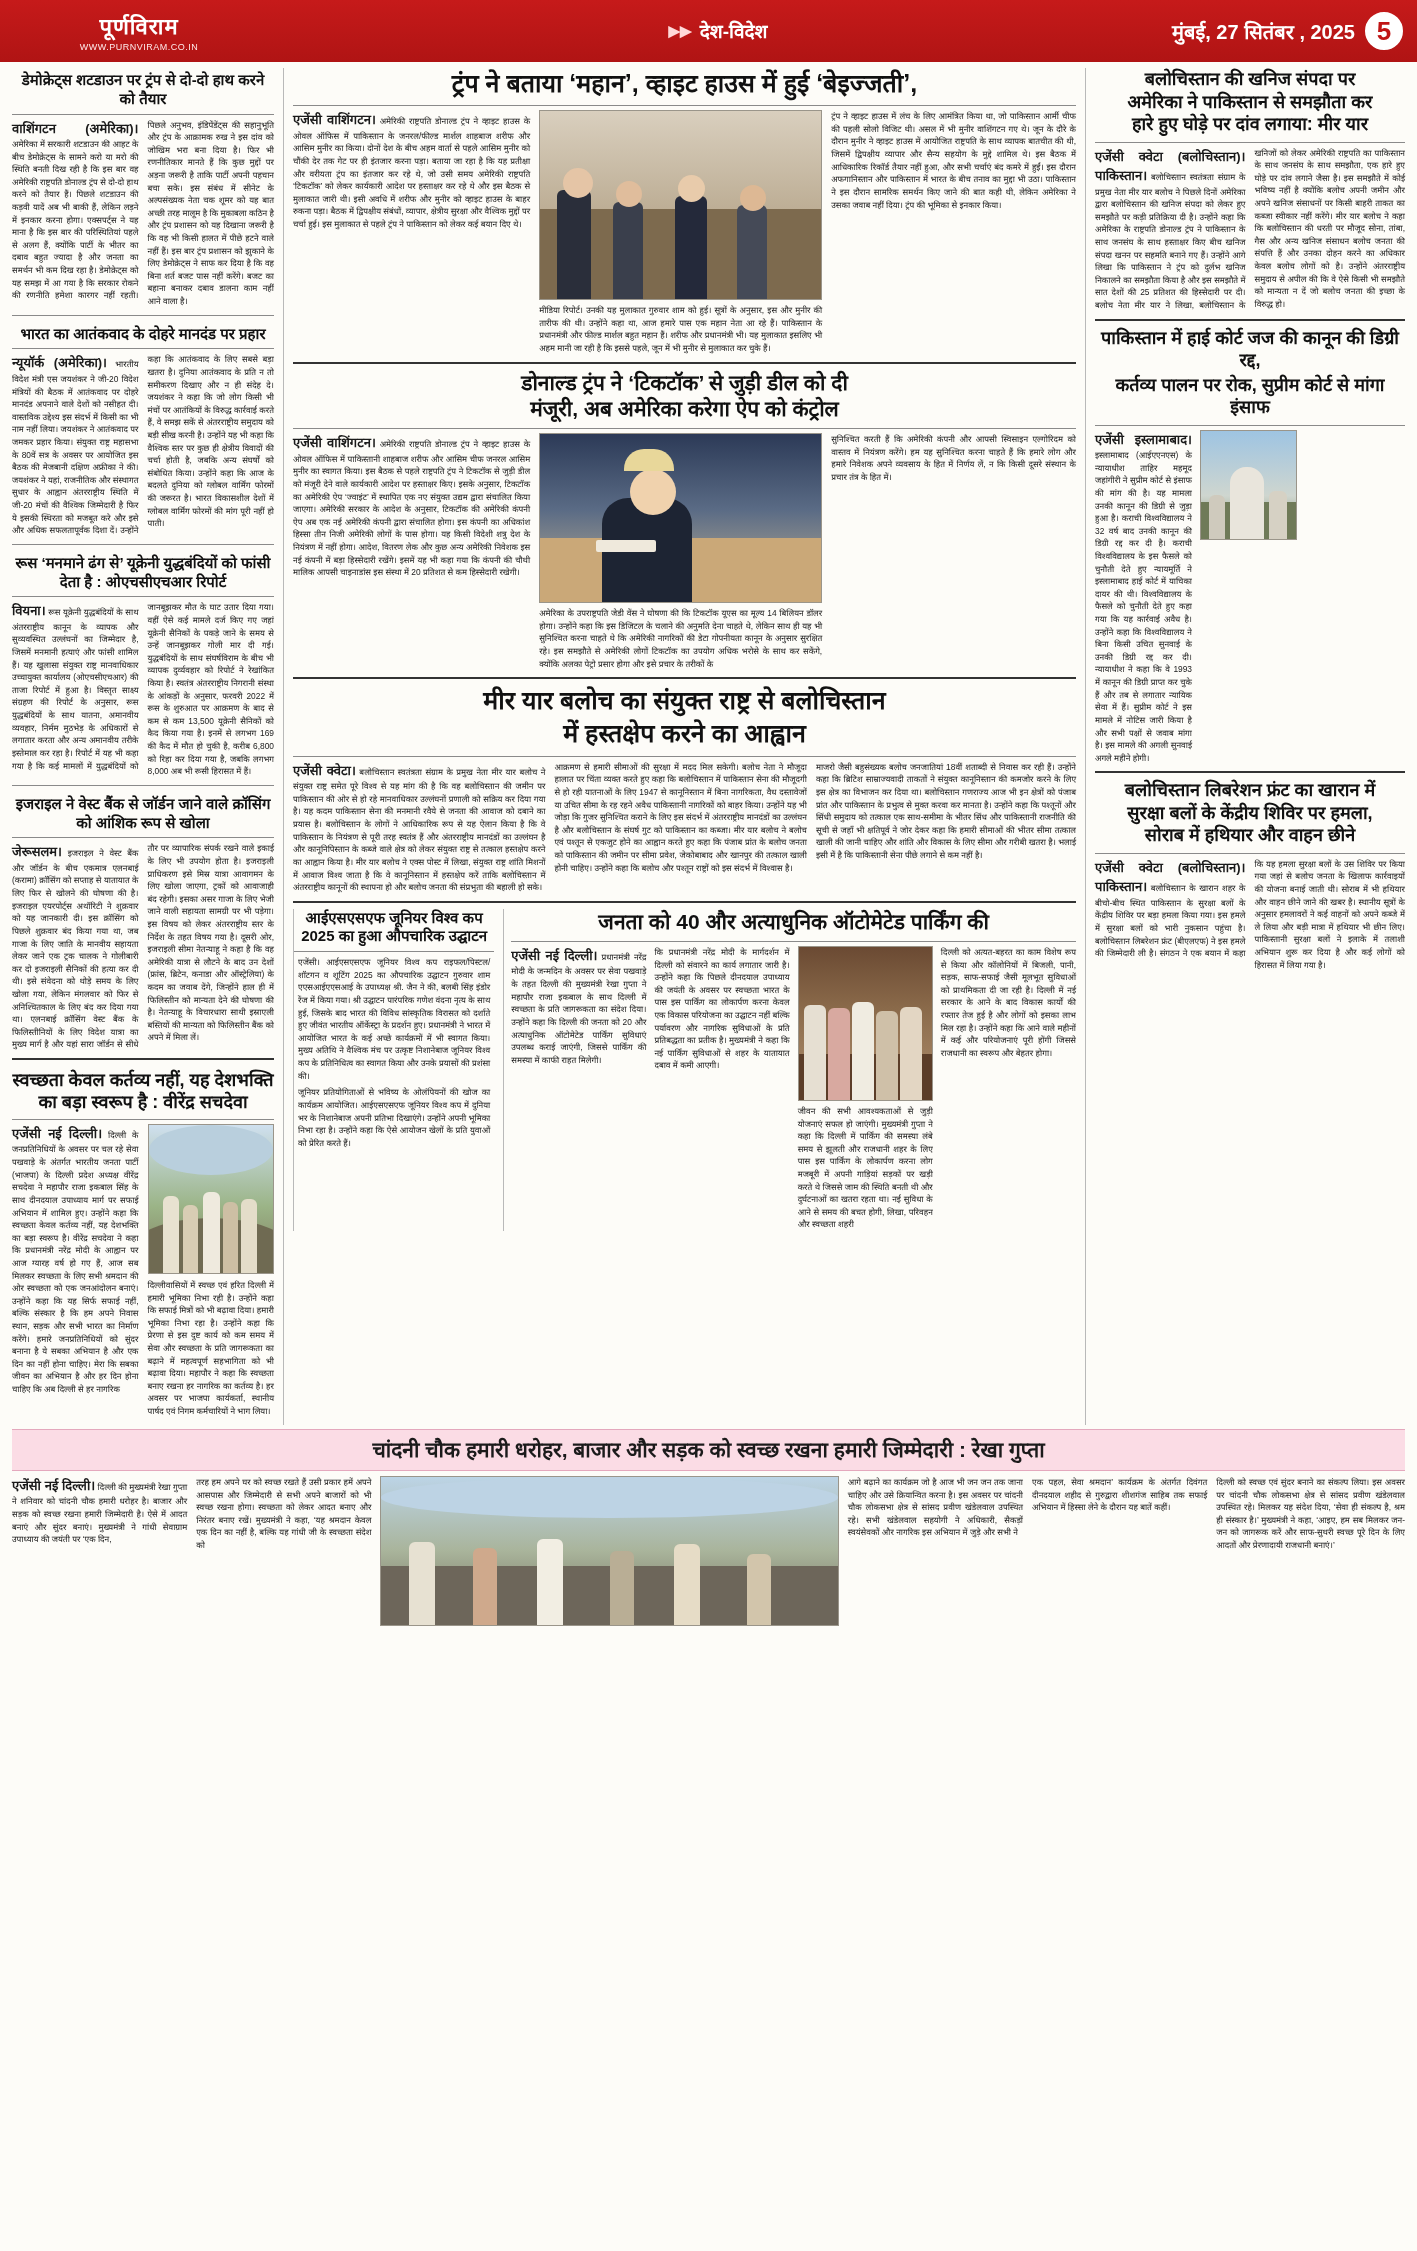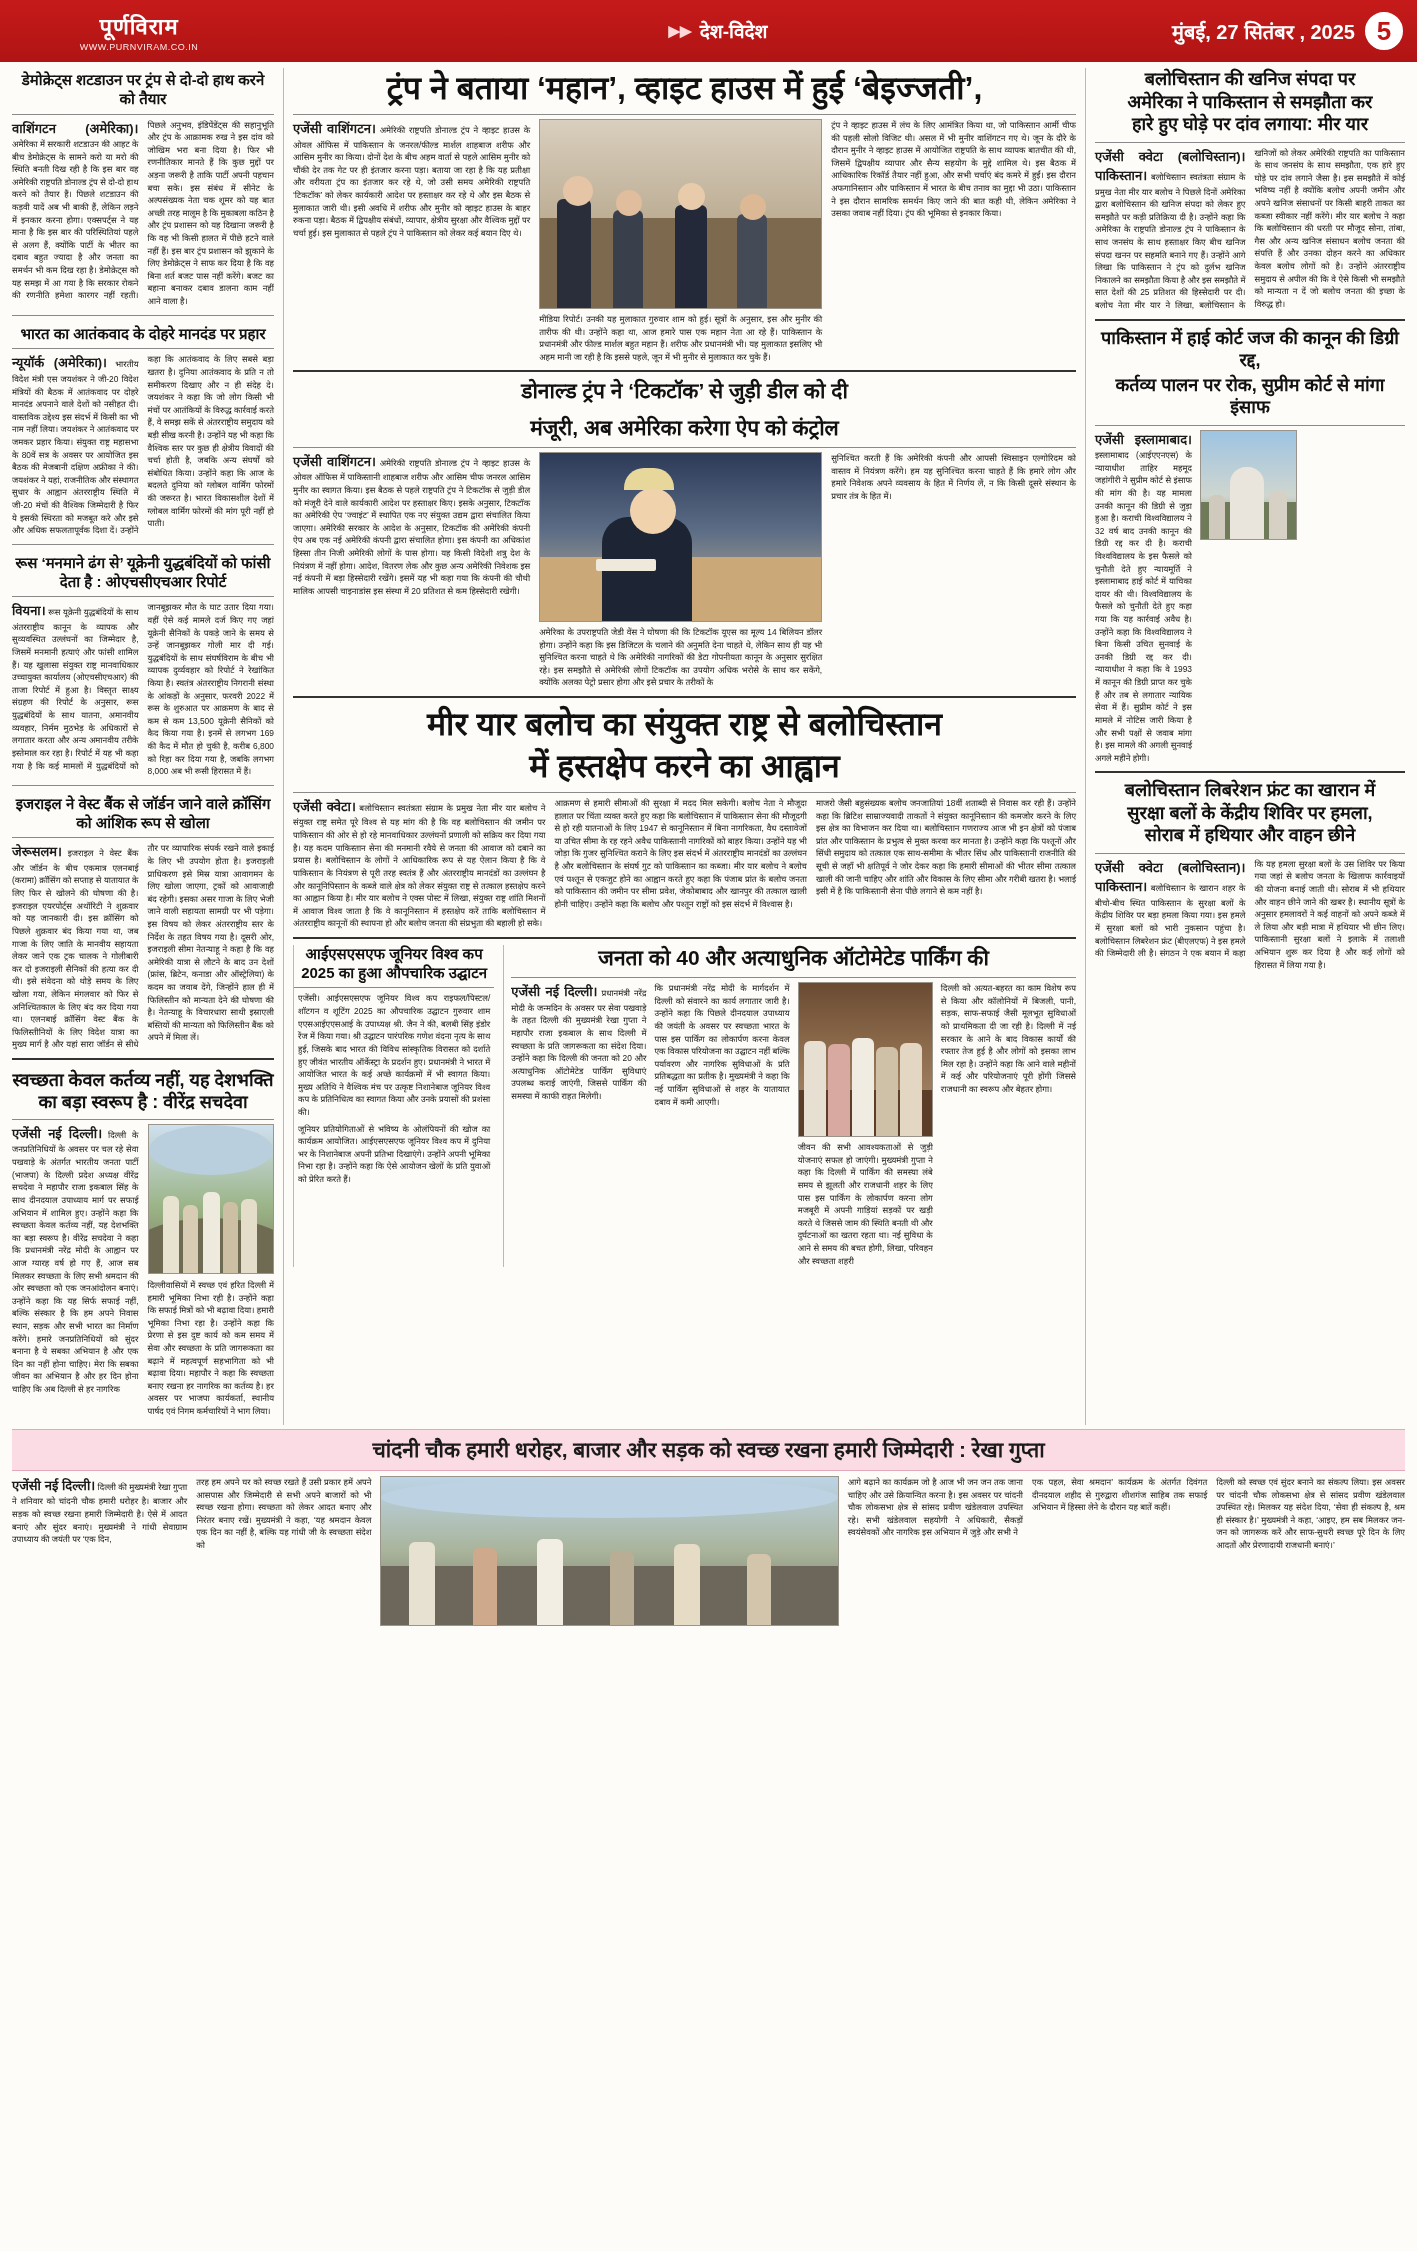--- a/index.html
+++ b/index.html
@@ -35,21 +35,21 @@
   .edition-line { font-size:20px; font-weight:bold; }
   .page-badge {
     width:38px; height:38px; border-radius:50%;
     background:#fff; color:#c01515;
     display:flex; align-items:center; justify-content:center;
     font-size:26px; font-weight:bold;
     border:2px solid #fff;
   }
   
   .hl { font-weight:bold; line-height:1.25; text-align:center; }
-  .hl-xl { font-size:32px; }
+  .hl-xl { font-size:25px; }
   .hl-lg { font-size:21px; }
   .hl-md { font-size:18px; }
   .hl-sm { font-size:15px; }
   .body-txt {
     font-size:8.4px; line-height:1.5; text-align:justify;
     color:#1a1a1a; hyphens:auto;
   }
   .agency { font-weight:bold; font-size:13px; }
   .rule { border-top:1px solid #8a8a8a; }
   .vline { border-left:1px solid #b9b9b9; }
@@ -206,21 +206,21 @@
           </div>
           <div style="width:32%;" class="body-txt">ट्रंप ने व्हाइट हाउस में लंच के लिए आमंत्रित किया था, जो पाकिस्तान आर्मी चीफ की पहली सोलो विजिट थी। असल में भी मुनीर वाशिंगटन गए थे।
 
 जून के दौरे के दौरान मुनीर ने व्हाइट हाउस में आयोजित राष्ट्रपति के साथ व्यापक बातचीत की थी, जिसमें द्विपक्षीय व्यापार और सैन्य सहयोग के मुद्दे शामिल थे। इस बैठक में आधिकारिक रिकॉर्ड तैयार नहीं हुआ, और सभी चर्चाएं बंद कमरे में हुईं। इस दौरान अफगानिस्तान और पाकिस्तान में भारत के बीच तनाव का मुद्दा भी उठा। पाकिस्तान ने इस दौरान सामरिक समर्थन किए जाने की बात कही थी, लेकिन अमेरिका ने उसका जवाब नहीं दिया। ट्रंप की भूमिका से इनकार किया।</div>
         </div>
       </div>
       <hr class="sep2">
 
       <div class="block">
         <div class="hl hl-lg">डोनाल्ड ट्रंप ने ‘टिकटॉक’ से जुड़ी डील को दी</div>
-        <div class="hl hl-lg" style="margin-top:10px;">मंजूरी, अब अमेरिका करेगा ऐप को कंट्रोल</div>
+        <div class="hl hl-lg" style="margin-top:0;">मंजूरी, अब अमेरिका करेगा ऐप को कंट्रोल</div>
         <div class="rule" style="margin-top:6px;"></div>
         <div style="display:flex;gap:9px;padding-top:4px;">
           <div style="width:31%;" class="body-txt">
             <span class="agency">एजेंसी
 वाशिंगटन।</span>
             <span>अमेरिकी राष्ट्रपति डोनाल्ड ट्रंप ने व्हाइट हाउस के ओवल ऑफिस में पाकिस्तानी शाहबाज शरीफ और आसिम चीफ जनरल आसिम मुनीर का स्वागत किया। इस बैठक से पहले राष्ट्रपति ट्रंप ने टिकटॉक से जुड़ी डील को मंजूरी देने वाले कार्यकारी आदेश पर हस्ताक्षर किए। इसके अनुसार, टिकटॉक का अमेरिकी ऐप ‘ज्वाइंट’ में स्थापित एक नए संयुक्त उद्यम द्वारा संचालित किया जाएगा। अमेरिकी सरकार के आदेश के अनुसार, टिकटॉक की अमेरिकी कंपनी ऐप अब एक नई अमेरिकी कंपनी द्वारा संचालित होगा। इस कंपनी का अधिकांश हिस्सा तीन निजी अमेरिकी लोगों के पास होगा। यह किसी विदेशी शत्रु देश के नियंत्रण में नहीं होगा। आदेश, वितरण लेक और कुछ अन्य अमेरिकी निवेशक इस नई कंपनी में बड़ा हिस्सेदारी रखेंगे। इसमें यह भी कहा गया कि कंपनी की चौथी मालिक आपसी चाइनाडांस इस संस्था में 20 प्रतिशत से कम हिस्सेदारी रखेगी।</span>
           </div>
           <div style="width:37%;">
             <div class="photo scene-desk" style="height:170px;">
               <div class="blob" style="width:100%;height:38%;bottom:0;left:0;background:#caa878;border-radius:0;"></div>

